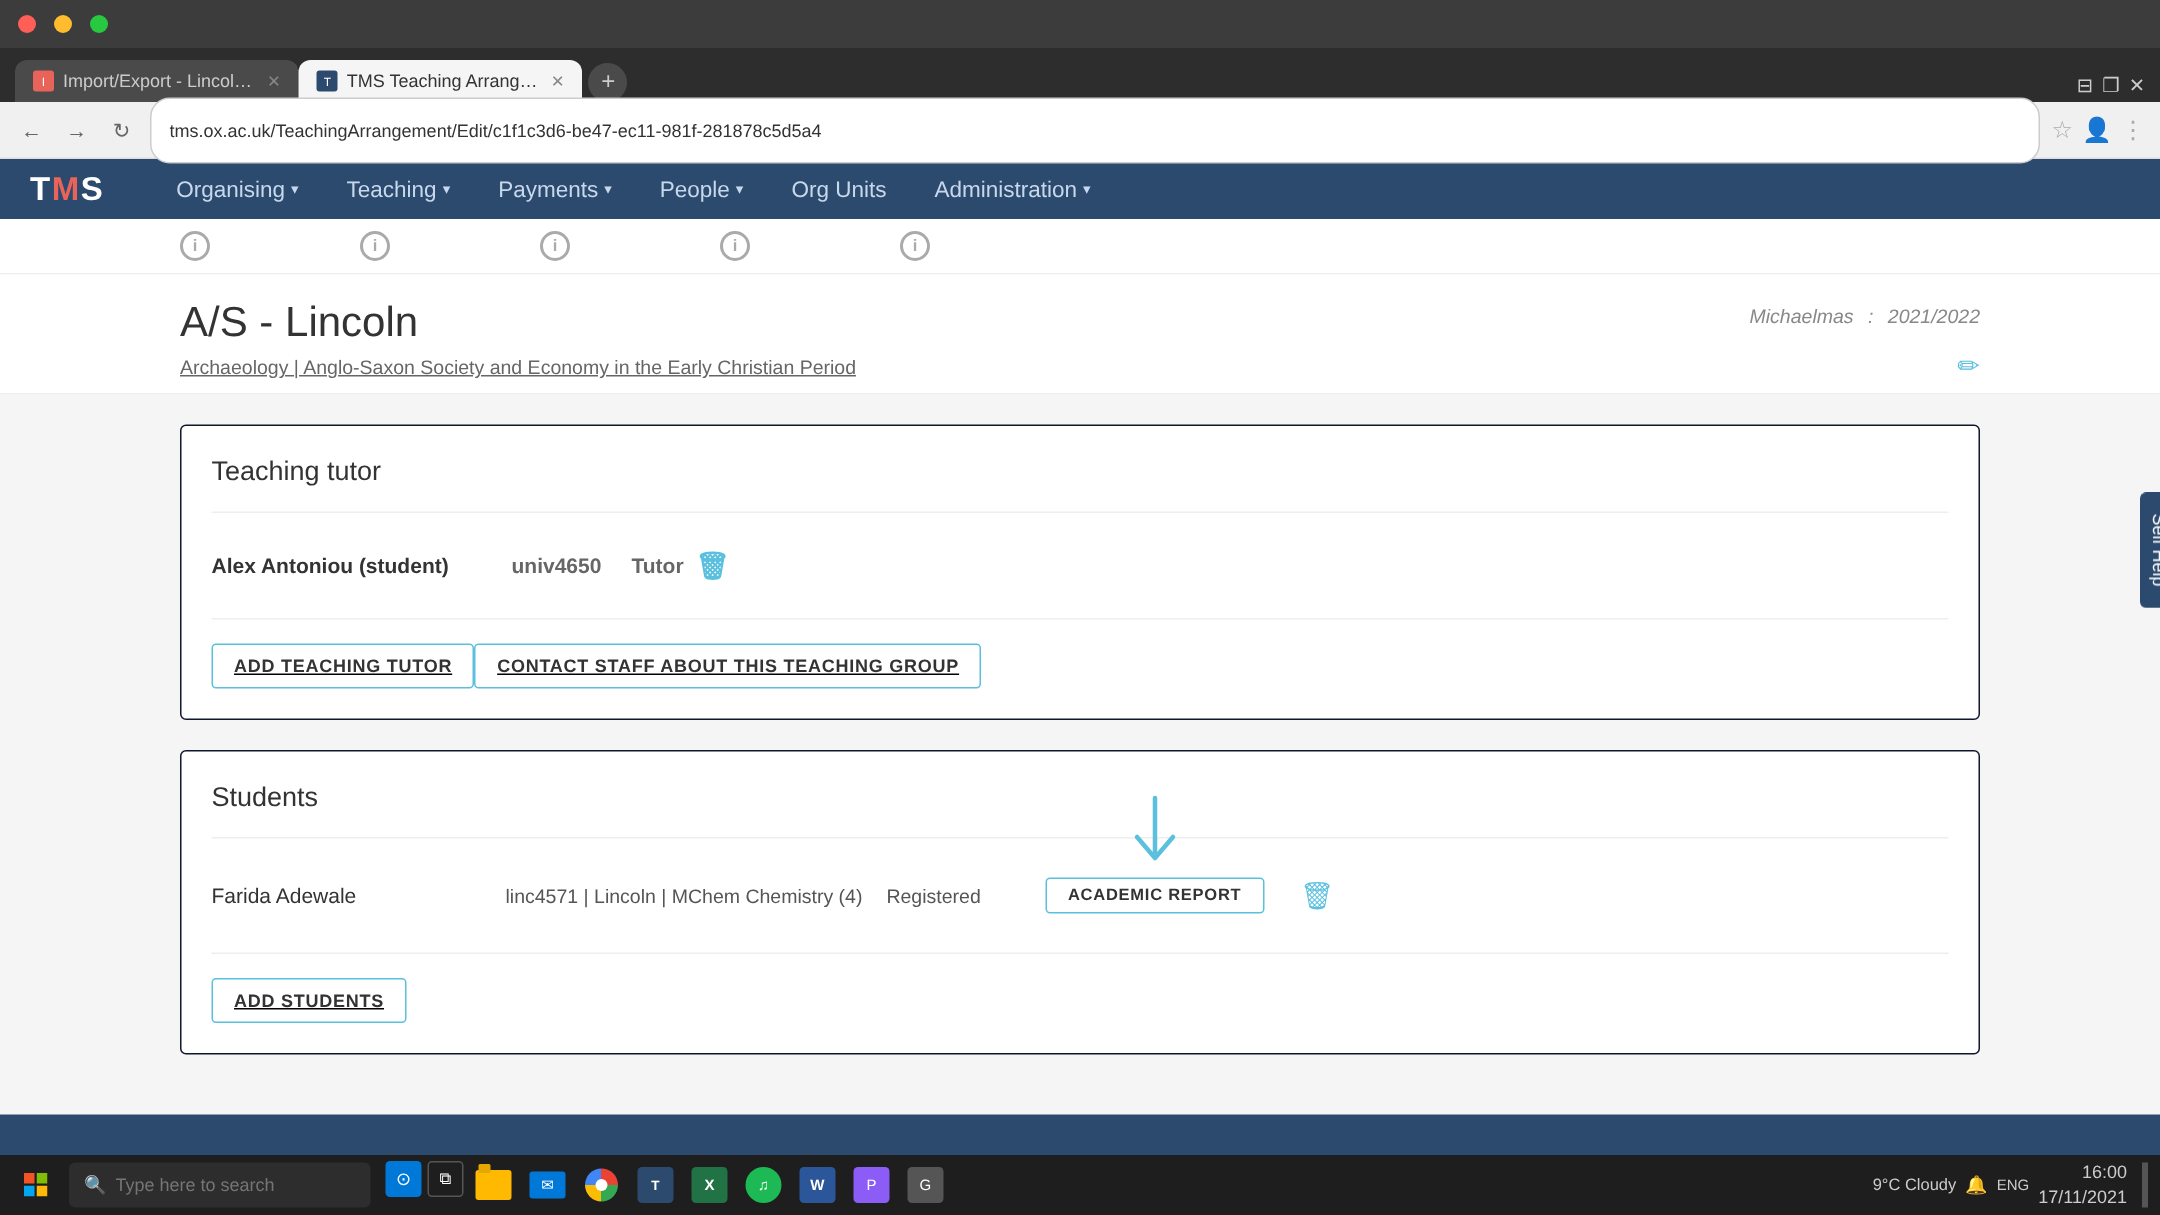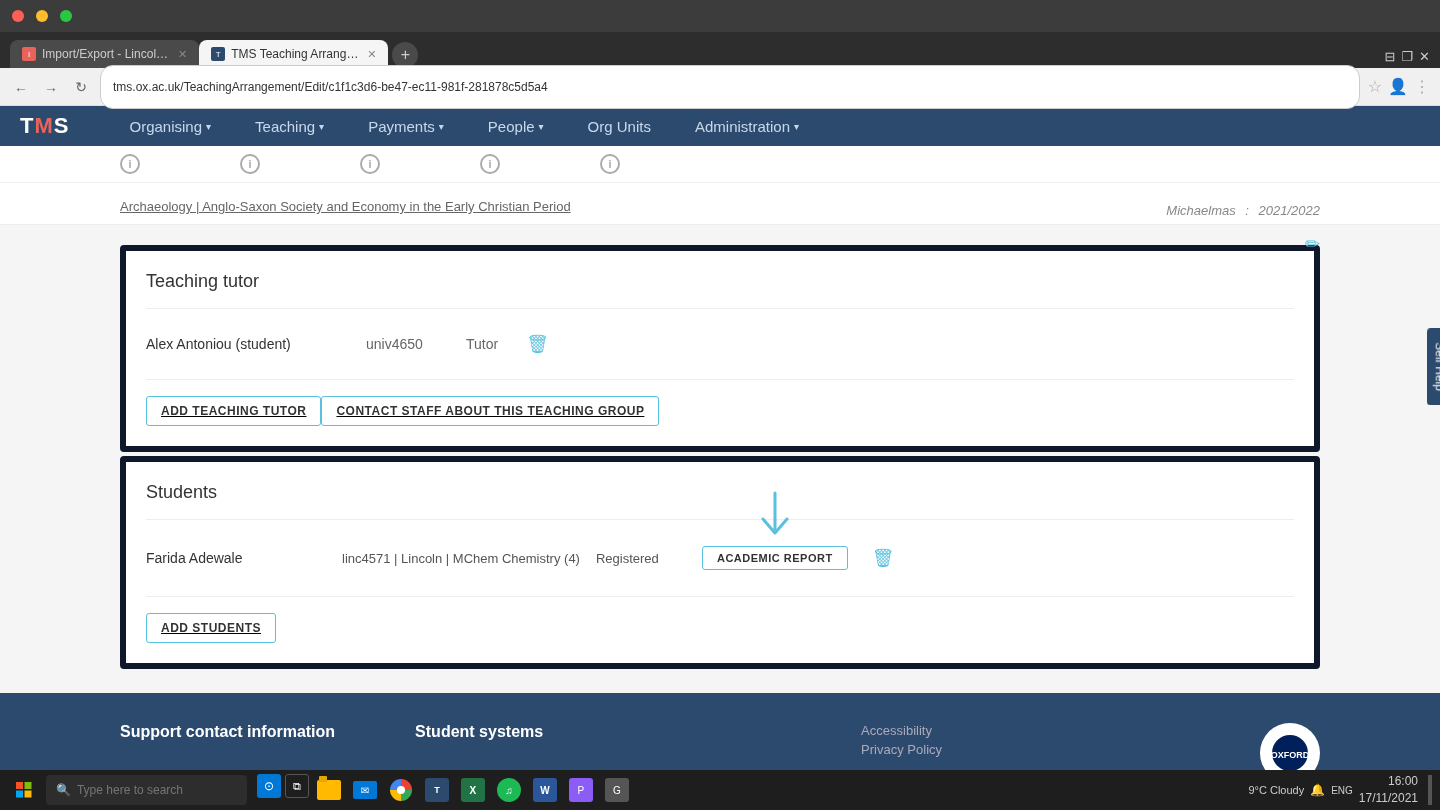--- a/index.html
+++ b/index.html
@@ -80,21 +80,21 @@
       color: #333;
     }
 
     
     .top-nav {
       background: #2c4a6e;
       height: 40px;
       display: flex;
       align-items: center;
       padding: 0 20px;
-      gap: 16px;
+      gap: 4px;
     }
     .nav-logo {
       color: white;
       font-size: 22px;
       font-weight: bold;
       margin-right: 30px;
       letter-spacing: 1px;
     }
     .nav-logo .logo-m {
       color: #e8635a;
@@ -187,43 +187,43 @@
 
     
     .main-content {
       background: #f5f5f5;
       padding: 20px 120px;
     }
 
     
     .card {
       background: white;
-      border: 6px solid #0f172a;
+      border: 1px solid #0f172a;
       border-radius: 4px;
       padding: 20px;
-      margin-bottom: 4px;
+      margin-bottom: 20px;
     }
     .card-title {
       font-size: 18px;
       font-weight: 400;
       color: #333;
       margin-bottom: 16px;
     }
     .card-divider {
       border: none;
       border-top: 1px solid #eee;
       margin: 16px 0;
     }
 
     
     .tutor-row {
       display: flex;
       align-items: center;
-      gap: 20px;
       padding: 8px 0;
+      font-weight: bold;
     }
     .tutor-name {
       font-size: 14px;
       color: #333;
       min-width: 200px;
     }
     .tutor-id {
       font-size: 14px;
       color: #666;
       min-width: 80px;
@@ -456,20 +456,21 @@
 
 <div class="info-icons-row">
   <div class="info-icon">i</div>
   <div class="info-icon">i</div>
   <div class="info-icon">i</div>
   <div class="info-icon">i</div>
   <div class="info-icon">i</div>
 </div>
 
 <div class="page-header">
+  <h1 class="page-title">A/S - Lincoln</h1>
   <p class="breadcrumb">Archaeology | Anglo-Saxon Society and Economy in the Early Christian Period</p>
   <div class="page-meta">
     <em><span>Michaelmas</span><span class="separator"> : </span><span>2021/2022</span></em>
   </div>
   <div class="edit-icon">✏</div>
 </div>
 
 <div class="self-help-tab">
   <span>Self Help</span>
 </div>

